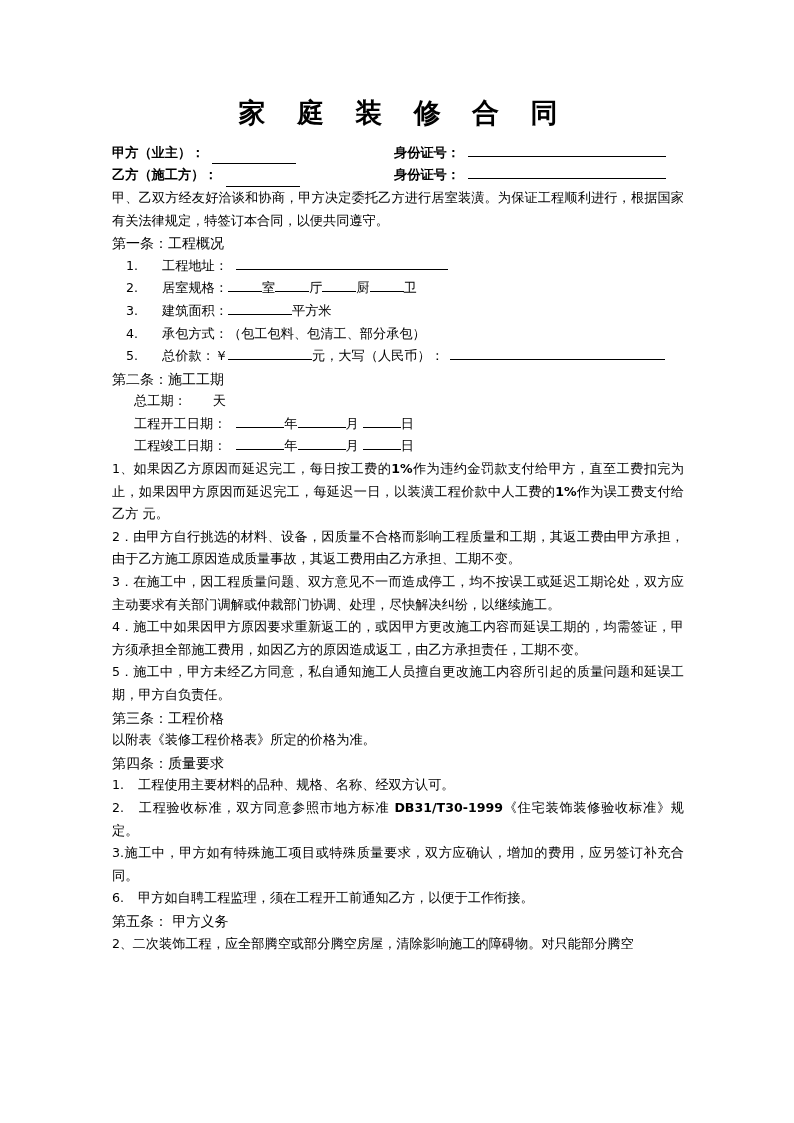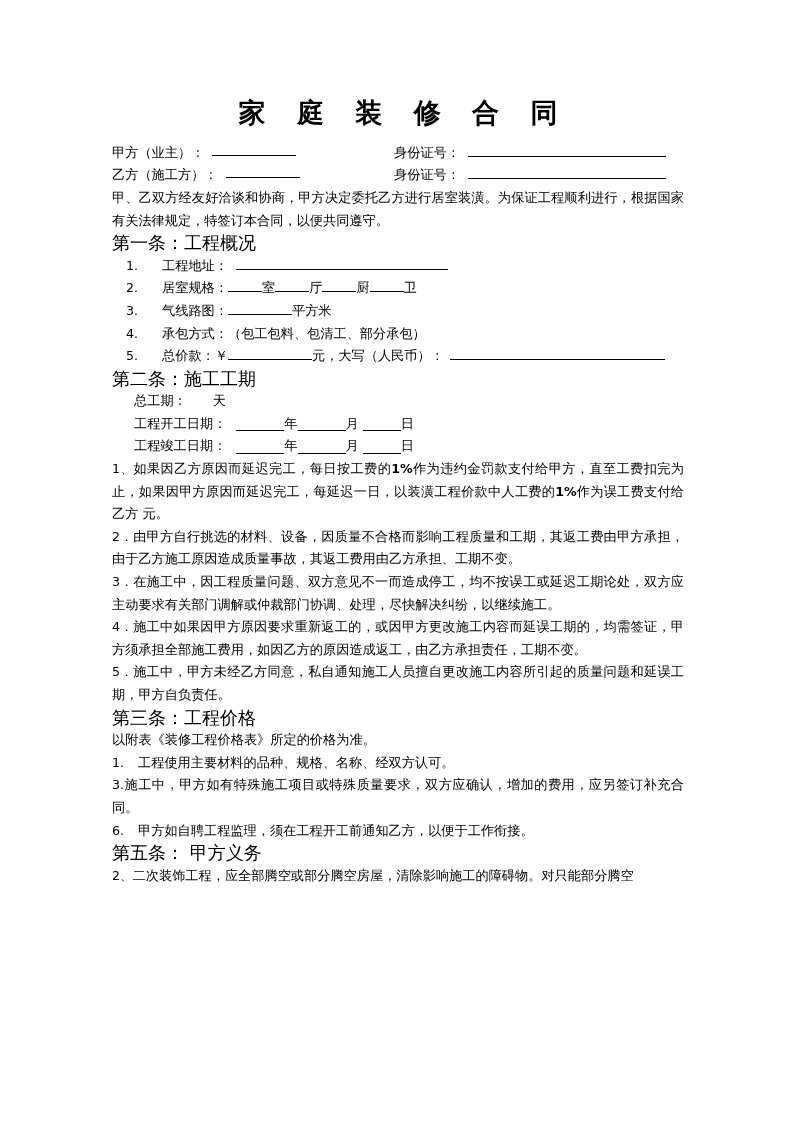--- a/index.html
+++ b/index.html
@@ -44,24 +44,25 @@
     font-size: 13.2px;
     line-height: 22.6px;
     text-align: justify;
     text-justify: inter-ideograph;
     margin: 0;
   }
 
   
   .party-row {
     display: flex;
-    align-items: flex-start;
+    align-items: flex-end;
     font-size: 13.2px;
     line-height: 22.6px;
     white-space: nowrap;
+    font-weight: bold;
   }
   .party-blank {
     display: inline-block;
     border-bottom: 1.3px solid #000;
     height: 13px;
     margin: 0 0 0 8px;
   }
   .blank-a { width: 84px; }
   .blank-b { width: 198px; }
   .party-right {
@@ -98,26 +99,26 @@
   .ul-room { width: 34px; }
   .ul-area { width: 64px; }
   .ul-money { width: 84px; }
   .ul-big   { width: 215px; margin-left: 6px; }
   .ul-year  { width: 48px; margin-left: 10px; }
   .ul-month { width: 48px; }
   .ul-day   { width: 38px; margin-left: 4px; }
 
   
   .sec {
-    font-size: 18px;
+    font-size: 14px;
     line-height: 22.6px;
     white-space: nowrap;
   }
   .sub-indent-1 { padding-left: 14px; }
-  .sub-indent-2 { padding-left: 22px; align-items: center; }
+  .sub-indent-2 { padding-left: 22px; }
 
   
   .bsans {
     font-family: "DejaVu Sans", "Liberation Sans", sans-serif;
     font-weight: 700;
     font-size: 12.6px;
   }
   .numlead {
     font-family: "DejaVu Sans", "Liberation Sans", sans-serif;
     font-size: 12.6px;
@@ -171,21 +172,21 @@
       <span class="ul ul-room"></span>
       <span>厅</span>
       <span class="ul ul-room"></span>
       <span>厨</span>
       <span class="ul ul-room"></span>
       <span>卫</span>
     </div>
 
     <div class="num-row sub-indent-1">
       <span class="num-marker numlead">3.</span>
-      <span class="num-body">气线路图：</span>
+      <span class="num-body">建筑面积：</span>
       <span class="ul ul-area"></span>
       <span>平方米</span>
     </div>
 
     <div class="num-row sub-indent-1">
       <span class="num-marker numlead">4.</span>
       <span class="num-body">承包方式：（包工包料、包清工、部分承包）</span>
     </div>
 
     <div class="num-row sub-indent-1">
@@ -226,21 +227,23 @@
 
     <p class="para"><span class="numlead">1、</span><span>如果因乙方原因而延迟完工，每日按工费的</span><span class="bsans">1%</span><span>作为违约金罚款支付给甲方，直至工费扣完为止，如果因甲方原因而延迟完工，每延迟一日，以装潢工程价款中人工费的</span><span class="bsans">1%</span><span>作为误工费支付给乙方 元。</span></p>
     <p class="para"><span class="numlead">2．</span><span>由甲方自行挑选的材料、设备，因质量不合格而影响工程质量和工期，其返工费由甲方承担，由于乙方施工原因造成质量事故，其返工费用由乙方承担、工期不变。</span></p>
     <p class="para"><span class="numlead">3．</span><span>在施工中，因工程质量问题、双方意见不一而造成停工，均不按误工或延迟工期论处，双方应主动要求有关部门调解或仲裁部门协调、处理，尽快解决纠纷，以继续施工。</span></p>
     <p class="para"><span class="numlead">4．</span><span>施工中如果因甲方原因要求重新返工的，或因甲方更改施工内容而延误工期的，均需签证，甲方须承担全部施工费用，如因乙方的原因造成返工，由乙方承担责任，工期不变。</span></p>
     <p class="para"><span class="numlead">5．</span><span>施工中，甲方未经乙方同意，私自通知施工人员擅自更改施工内容所引起的质量问题和延误工期，甲方自负责任。</span></p>
 
     <div class="sec">第三条：工程价格</div>
     <p class="para">以附表《装修工程价格表》所定的价格为准。</p>
 
+    <div class="sec">第四条：质量要求</div>
     <p class="para"><span class="numlead">1.</span><span style="display: inline-block; width: 14px;"></span><span>工程使用主要材料的品种、规格、名称、经双方认可。</span></p>
+    <p class="para"><span class="numlead">2.</span><span style="display: inline-block; width: 14px;"></span><span>工程验收标准，双方同意参照市地方标准 </span><span class="bsans">DB31/T30-1999</span><span>《住宅装饰装修验收标准》规定。</span></p>
     <p class="para"><span class="numlead">3.</span><span>施工中，甲方如有特殊施工项目或特殊质量要求，双方应确认，增加的费用，应另签订补充合同。</span></p>
     <p class="para"><span class="numlead">6.</span><span style="display: inline-block; width: 14px;"></span><span>甲方如自聘工程监理，须在工程开工前通知乙方，以便于工作衔接。</span></p>
 
     <div class="sec">第五条： 甲方义务</div>
     <p class="para"><span class="numlead">2、</span><span>二次装饰工程，应全部腾空或部分腾空房屋，清除影响施工的障碍物。对只能部分腾空</span></p>
 
   </div>
 </div>
 
 </body></html>

